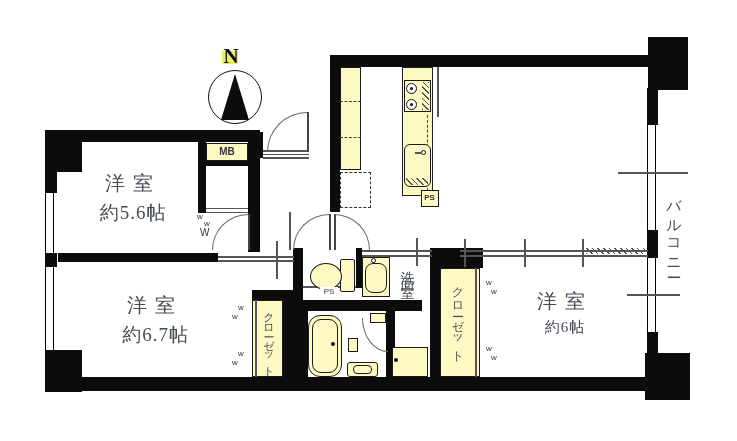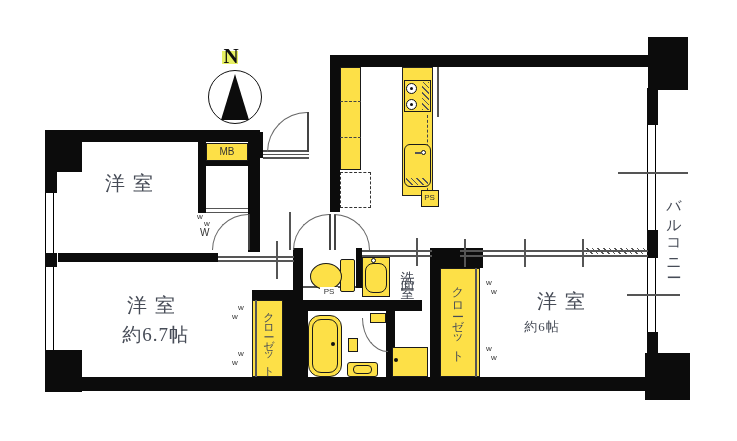--- a/index.html
+++ b/index.html
@@ -1,21 +1,21 @@
 <!DOCTYPE html>
 <html><head>
 <meta charset="utf-8">
 <style>
   html,body{margin:0;padding:0;background:#fff;}
   #plan{position:relative;width:737px;height:441px;background:#ffffff;overflow:hidden;
         font-family:"Liberation Serif","DejaVu Serif",serif;}
   .w{position:absolute;background:#0c0c0c;}
   .ln{position:absolute;background:#555;}
   .win{position:absolute;background:#fff;border-left:1.5px solid #000;border-right:1.5px solid #000;box-sizing:border-box;}
-  .box{position:absolute;background:#fde047;border:1.2px solid #1a1a1a;box-sizing:border-box;}
+  .box{position:absolute;background:#fef9c3;border:1.2px solid #1a1a1a;box-sizing:border-box;font-weight:bold;}
   .dash{position:absolute;background:#fff;border:1.4px dashed #333;box-sizing:border-box;}
   .dashh{position:absolute;border-top:1.2px dashed #444;}
   .dashv{position:absolute;border-left:1.2px dashed #444;}
   .arc-tl{position:absolute;border-left:1.2px solid #666;border-top:1.2px solid #666;border-top-left-radius:100% 100%;box-sizing:border-box;}
   .arc-tr{position:absolute;border-right:1.2px solid #666;border-top:1.2px solid #666;border-top-right-radius:100% 100%;box-sizing:border-box;}
   .arc-bl{position:absolute;border-left:1.2px solid #666;border-bottom:1.2px solid #666;border-bottom-left-radius:100% 100%;box-sizing:border-box;}
   .leaf{position:absolute;background:#444;width:2px;}
   .hatch{position:absolute;background:repeating-linear-gradient(45deg,#555 0 1px,transparent 1px 4px);}
   .circ{position:absolute;border:1.2px solid #111;border-radius:50%;background:#fff;box-sizing:border-box;}
   .dot{position:absolute;background:#111;border-radius:50%;}
@@ -166,25 +166,26 @@
   <div class="box" style="left:421px;top:190px;width:18px;height:17px;border-width:1.5px">
     <div class="lbl" style="left:0;top:2px;width:15px;font-size:8px;font-family:'Liberation Sans',sans-serif;color:#333">PS</div>
   </div>
 
   <div class="circ" style="left:208px;top:70px;width:54px;height:54px;border-width:1.5px;background:transparent"></div>
   <div class="tri" style="left:221px;top:74px"></div>
   <div style="position:absolute;left:222px;top:51px;width:16px;height:13px;background:#e7f063"></div>
   <div class="lbl" style="left:220px;top:44px;width:22px;font-size:21px;font-weight:bold;color:#101010">N</div>
 
   <div class="lbl" style="left:73px;top:170px;width:120px;font-size:20px;letter-spacing:8px">洋室</div>
+  <div class="lbl" style="left:68px;top:200px;width:130px;font-size:19px;letter-spacing:1px">約5.6帖</div>
 
   <div class="lbl" style="left:95px;top:292px;width:120px;font-size:20px;letter-spacing:8px">洋室</div>
   <div class="lbl" style="left:88px;top:322px;width:135px;font-size:19px;letter-spacing:1px">約6.7帖</div>
 
   <div class="lbl" style="left:505px;top:288px;width:120px;font-size:20px;letter-spacing:8px">洋室</div>
-  <div class="lbl" style="left:482px;top:318px;width:120px;font-size:13px;letter-spacing:1px">約6帖</div>
+  <div class="lbl" style="left:505px;top:318px;width:120px;font-size:15px;letter-spacing:1px">約6帖</div>
 
 
   <div class="vlbl" style="left:398px;top:260px;font-size:14px;letter-spacing:7px">洗面室</div>
 
   <div class="vlbl" style="left:664px;top:189px;font-size:15px;letter-spacing:3px">バルコニー</div>
 
 </div>
 
 </body></html>

